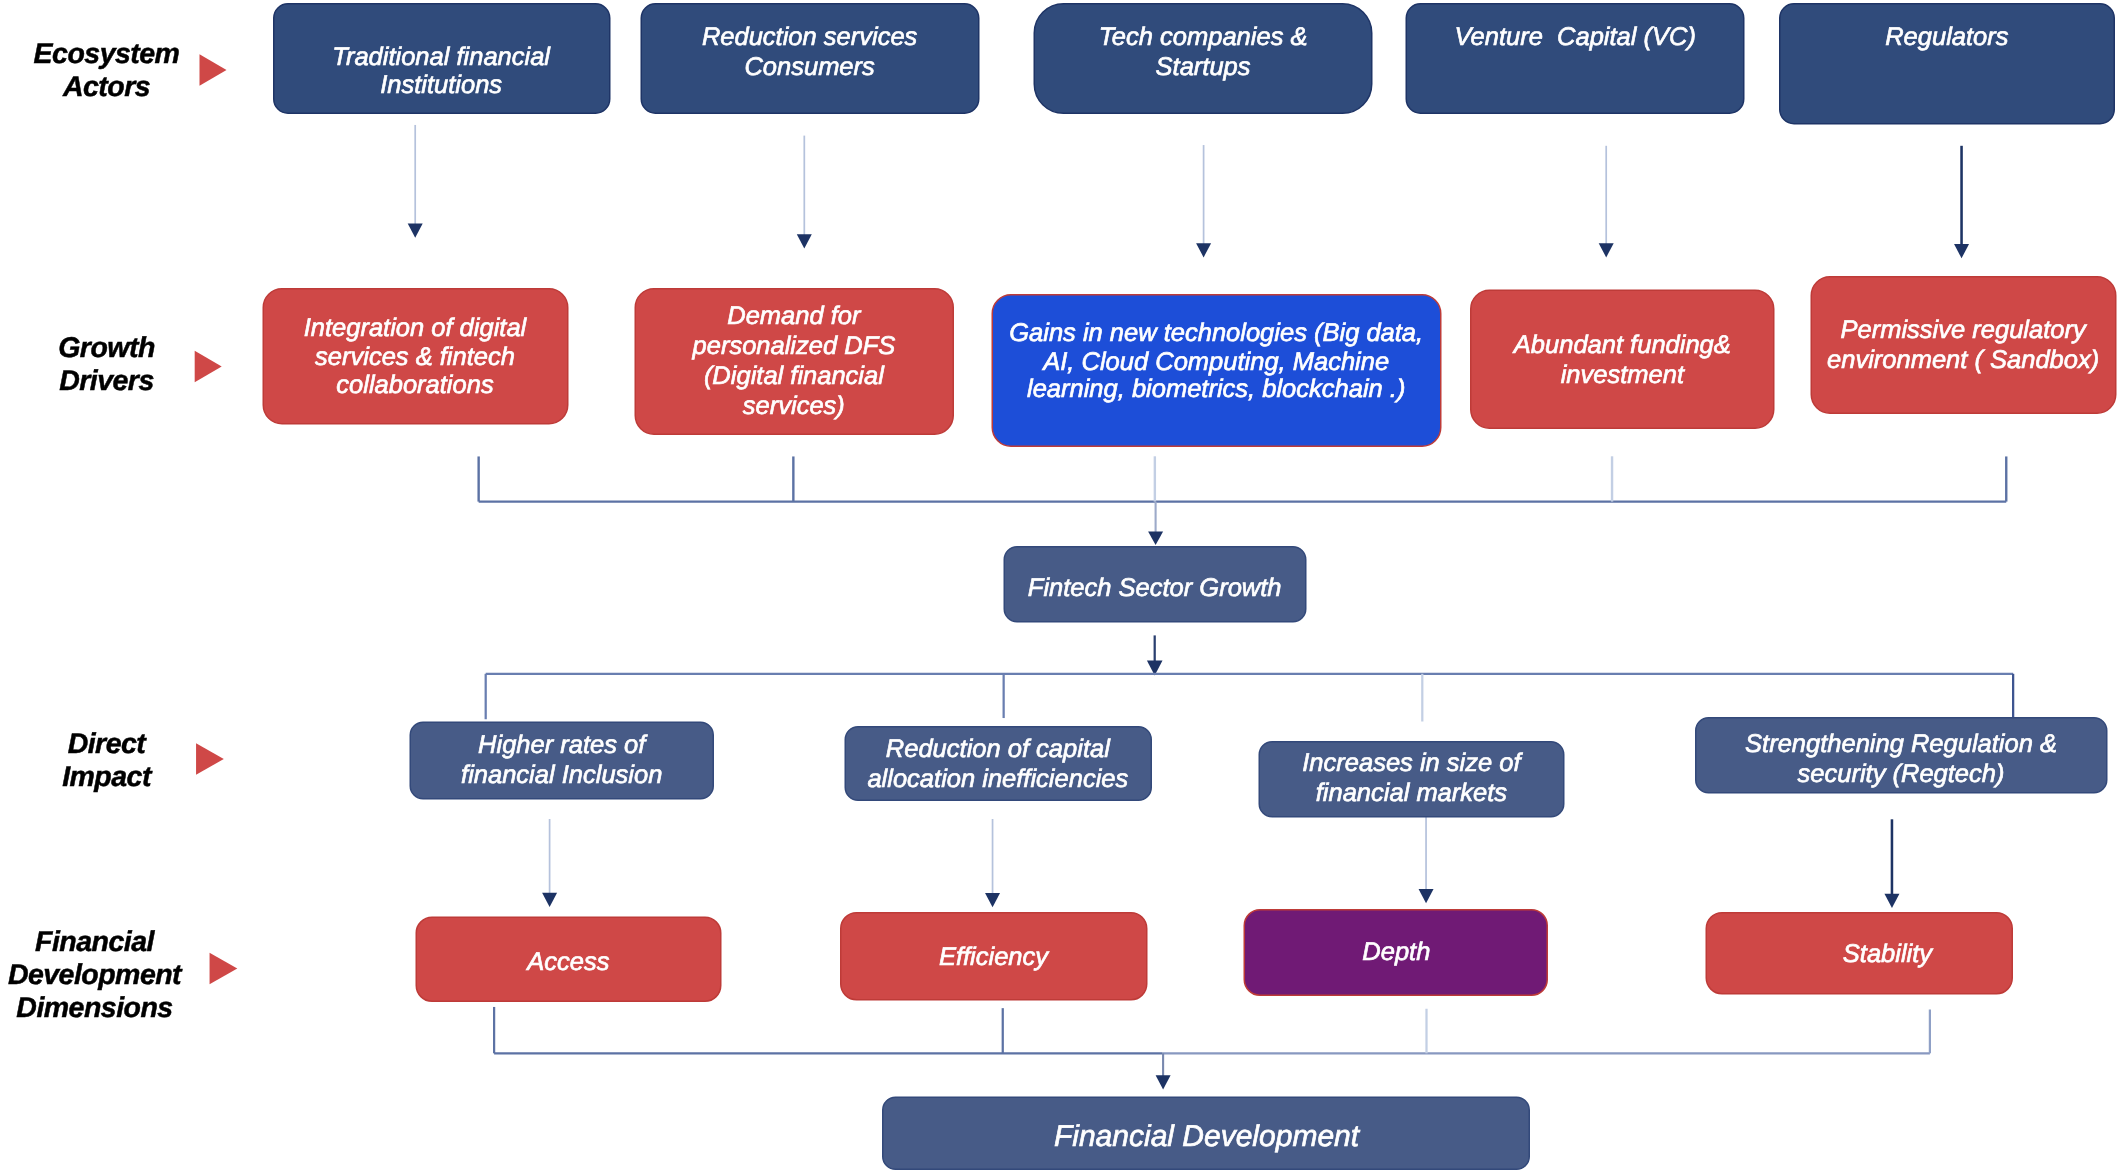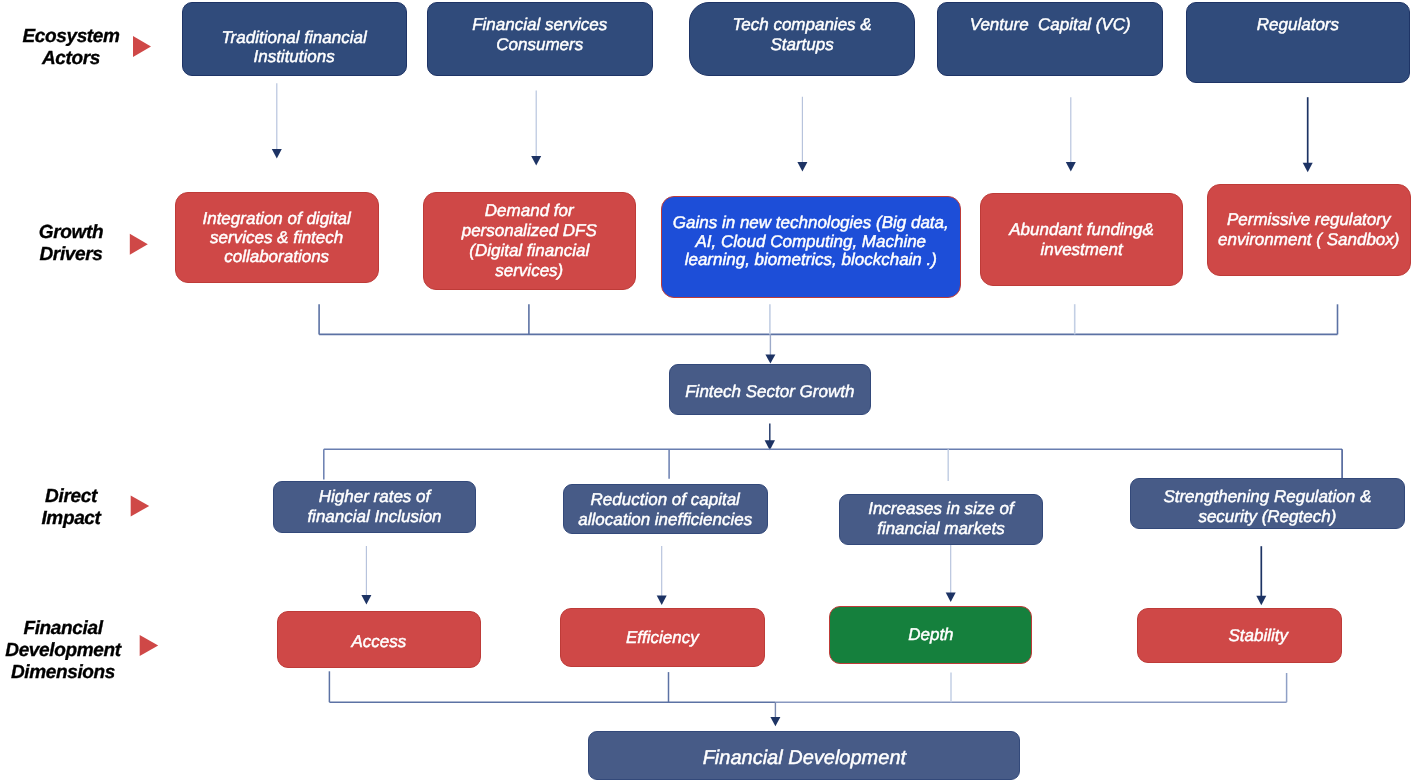--- a/index.html
+++ b/index.html
@@ -89,21 +89,21 @@
     <span class="ln">Dimensions</span>
   </div>
   <div class="node" style="left: 181.5px; top: 1.6px; width: 225.2px; height: 74.6px; background: rgb(48, 75, 123); border: 1px solid rgb(30, 52, 102); font-size: 17px; border-radius: 10px; line-height: 19.8px; align-items: flex-start; padding-top: 25px;">
     <span class="txt">
       <span class="ln">Traditional financial</span>
       <span class="ln">Institutions</span>
     </span>
   </div>
   <div class="node" style="left: 426.6px; top: 1.6px; width: 226.3px; height: 74.6px; background: rgb(48, 75, 123); border: 1px solid rgb(30, 52, 102); font-size: 17px; border-radius: 10px; line-height: 19.8px; align-items: flex-start; padding-top: 12.4px;">
     <span class="txt">
-      <span class="ln">Financial services</span>
+      <span class="ln">Reduction services</span>
       <span class="ln">Consumers</span>
     </span>
   </div>
   <div class="node" style="left: 689.4px; top: 1.6px; width: 225.3px; height: 74.6px; background: rgb(48, 75, 123); border: 1px solid rgb(30, 52, 102); font-size: 17px; border-radius: 20px; line-height: 19.8px; align-items: flex-start; padding-top: 12.4px;">
     <span class="txt">
       <span class="ln">Tech companies &amp;</span>
       <span class="ln">Startups</span>
     </span>
   </div>
   <div class="node" style="left: 937.4px; top: 1.6px; width: 225.5px; height: 74.6px; background: rgb(48, 75, 123); border: 1px solid rgb(30, 52, 102); font-size: 17px; border-radius: 10px; line-height: 19.8px; align-items: flex-start; padding-top: 12.4px;">
@@ -177,21 +177,21 @@
   <div class="node" style="left: 277.1px; top: 611px; width: 203.7px; height: 57.2px; background: rgb(207, 72, 71); border: 1px solid rgb(190, 59, 56); font-size: 17px; border-radius: 11px;">
     <span class="txt" style="transform: translateY(1.5px);">
       <span class="ln">Access</span>
     </span>
   </div>
   <div class="node" style="left: 559.7px; top: 607.8px; width: 205.3px; height: 59.7px; background: rgb(207, 72, 71); border: 1px solid rgb(190, 59, 56); font-size: 17px; border-radius: 11px;">
     <span class="txt">
       <span class="ln">Efficiency</span>
     </span>
   </div>
-  <div class="node" style="left: 829.3px; top: 605.5px; width: 203.2px; height: 58px; background: #15803d; border: 1px solid rgb(190, 59, 56); font-size: 17px; border-radius: 11px;">
+  <div class="node" style="left: 829.3px; top: 605.5px; width: 203.2px; height: 58px; background: #701a75; border: 1px solid rgb(190, 59, 56); font-size: 17px; border-radius: 11px;">
     <span class="txt">
       <span class="ln">Depth</span>
     </span>
   </div>
   <div class="node" style="left: 1137px; top: 608.4px; width: 204.6px; height: 55px; background: rgb(207, 72, 71); border: 1px solid rgb(190, 59, 56); font-size: 17px; border-radius: 11px; padding-left: 38px;">
     <span class="txt">
       <span class="ln">Stability</span>
     </span>
   </div>
   <div class="node" style="left: 668.5px; top: 364.4px; width: 202.6px; height: 51px; background: rgb(71, 91, 135); border: 1px solid rgb(51, 73, 122); font-size: 17px; border-radius: 9px;">

